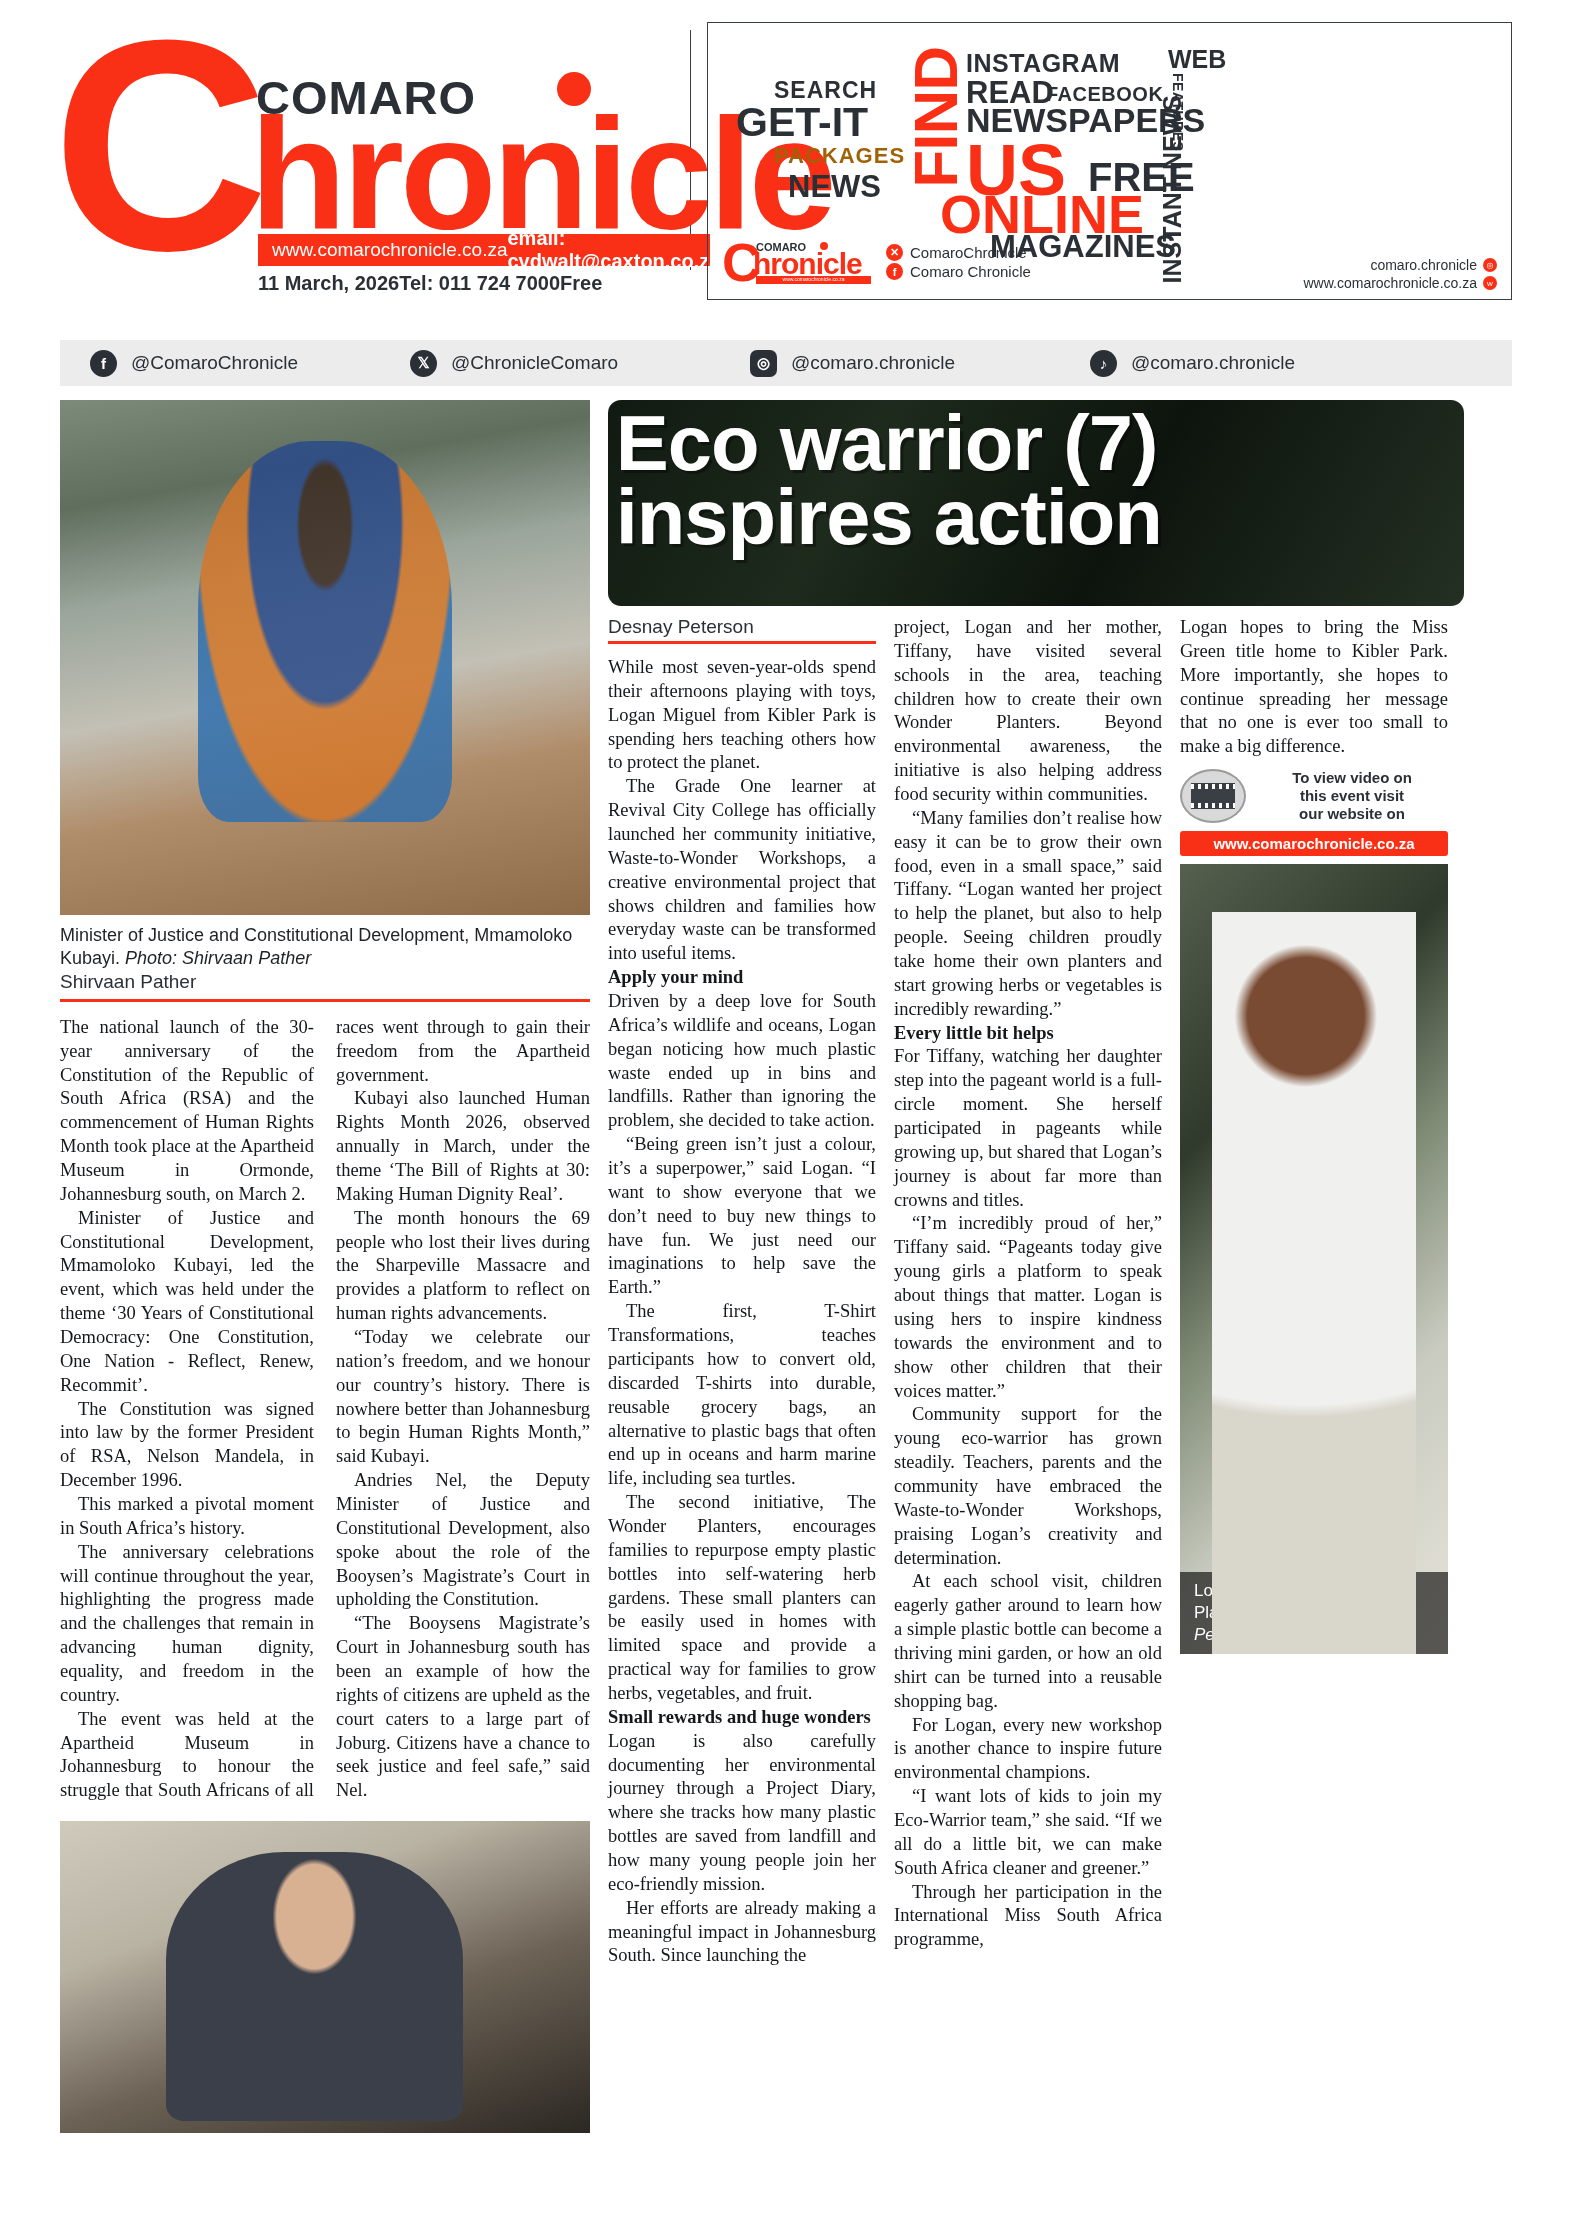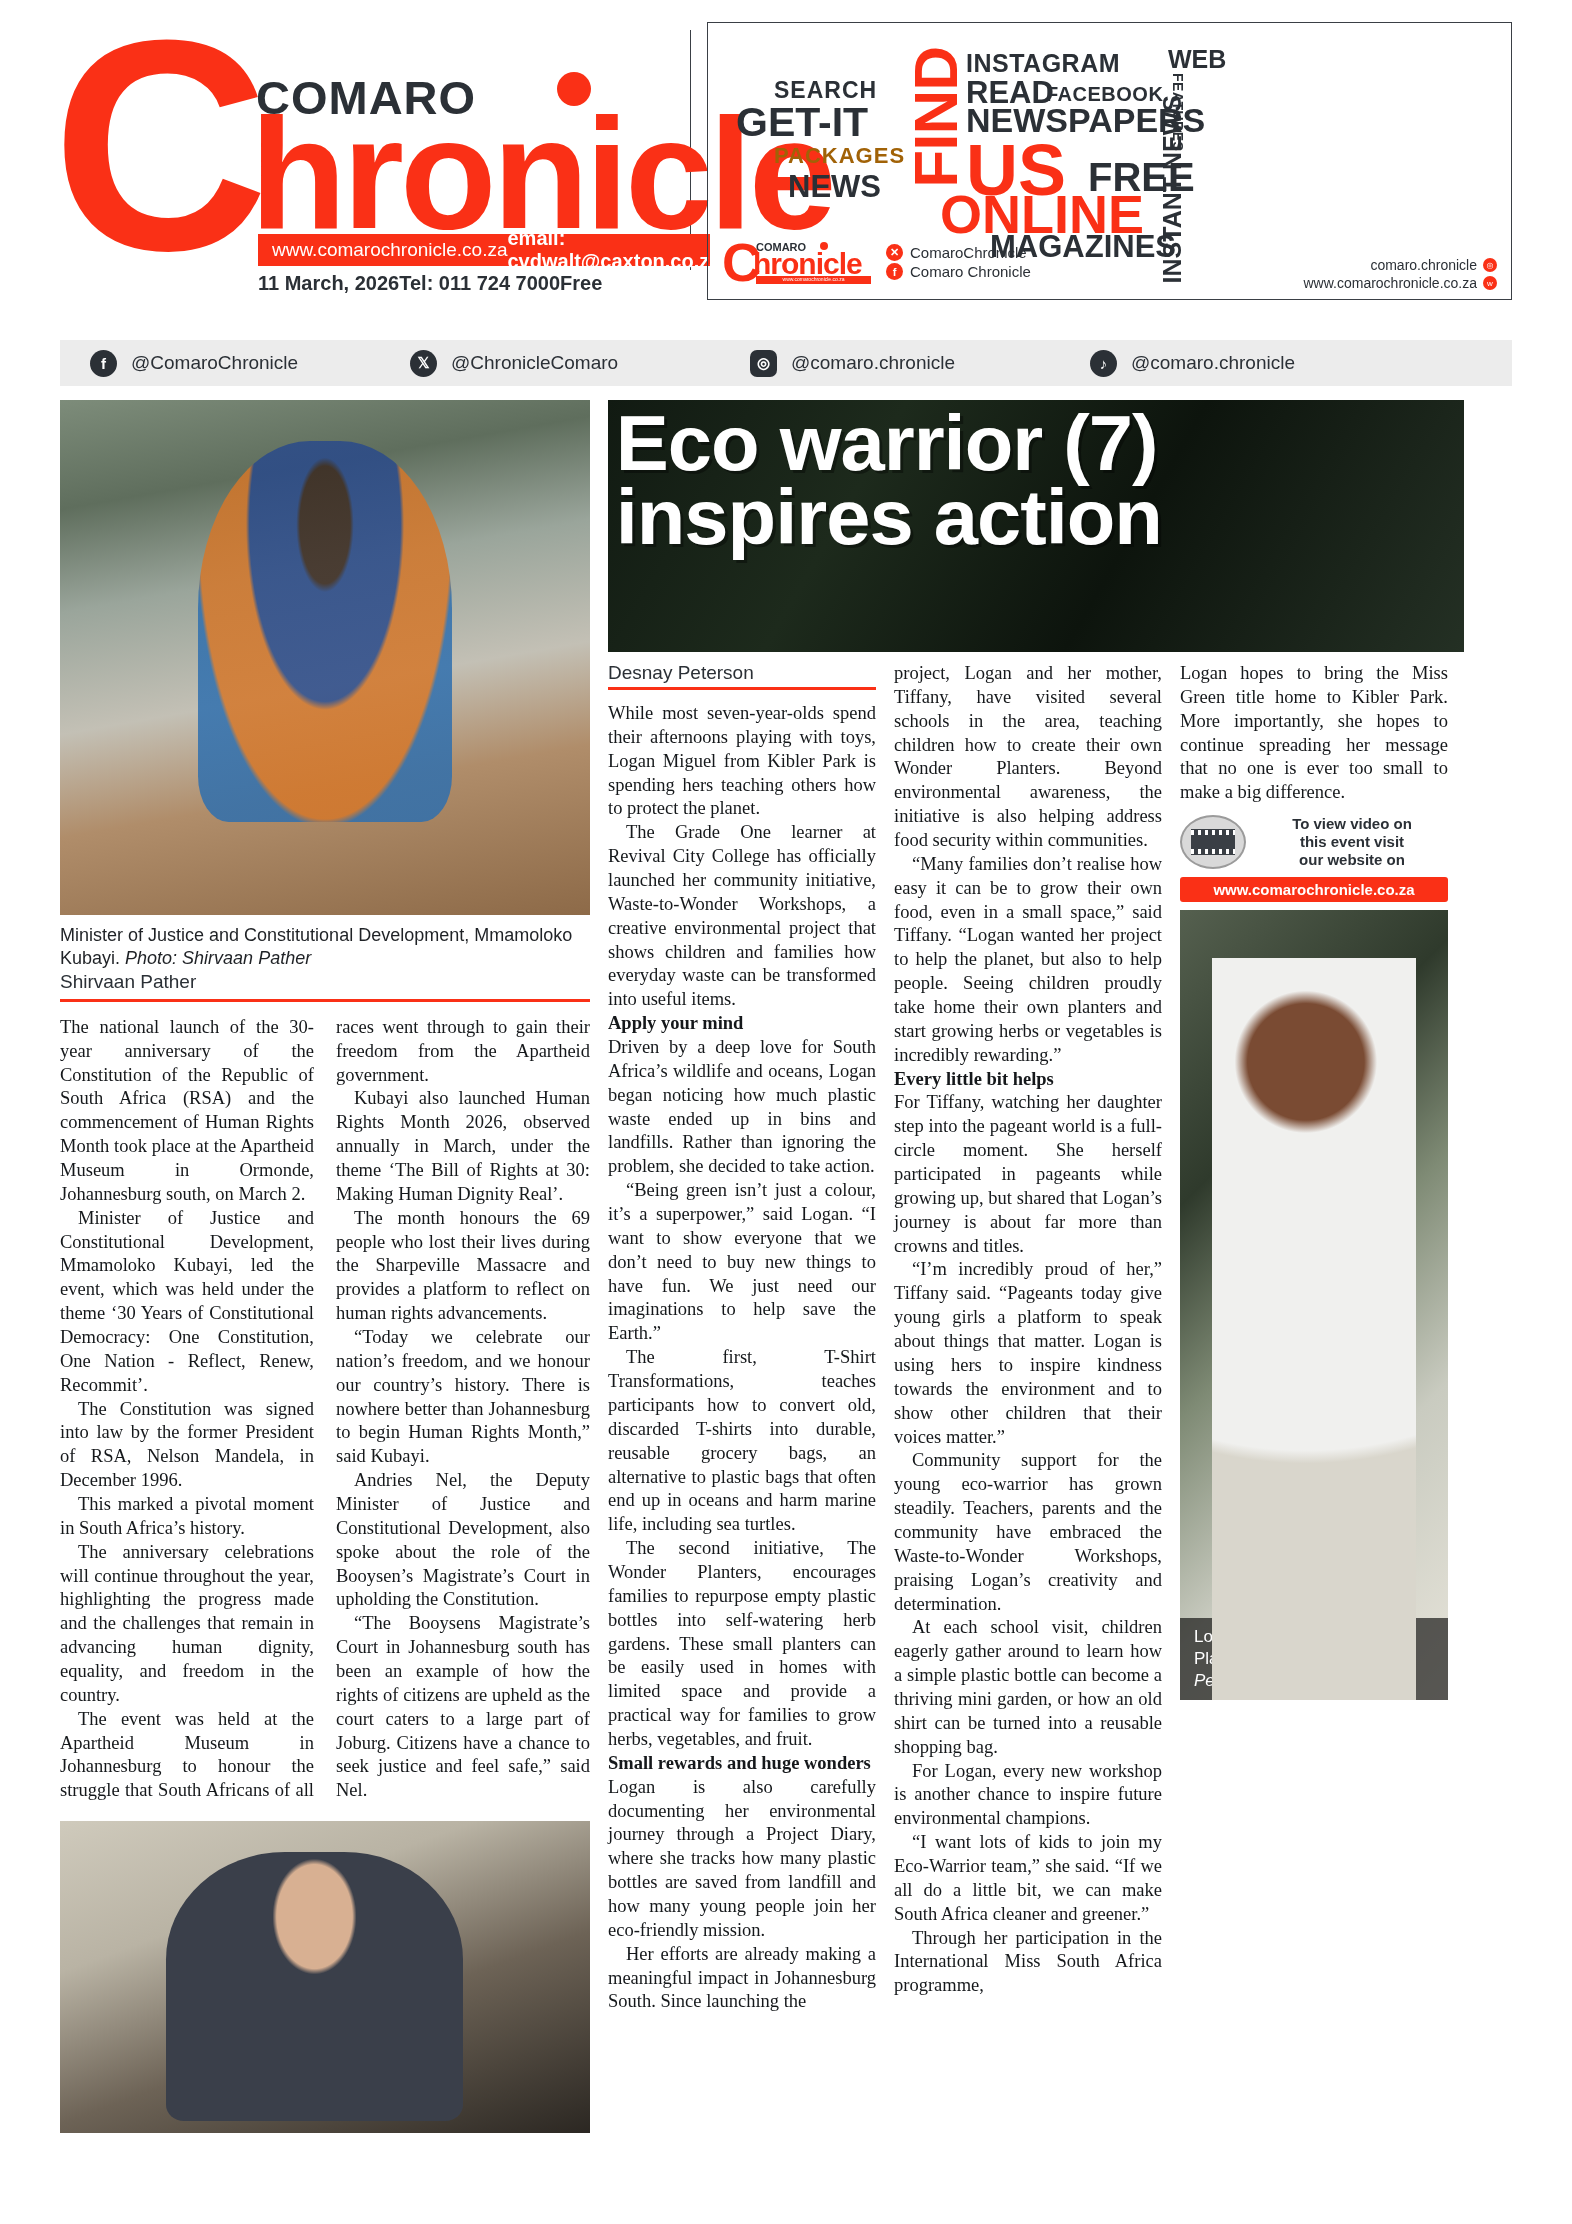--- a/index.html
+++ b/index.html
@@ -162,22 +162,23 @@
     position: relative; overflow: hidden;
   }
   .photo-nel::after {
     content:""; position:absolute; left:20%; top:10%; width:56%; height:86%;
     background: radial-gradient(ellipse at 50% 24%, #d8b092 0 18%, #3a3f4a 20% 100%);
     border-radius: 40% 40% 6% 6%;
   }
 
   
   .hero {
-    position: relative; width: 100%; height: 252px; overflow: hidden;
+    position: relative; width: 100%; height: 206px; overflow: hidden;
     background: linear-gradient(120deg,#111a12 0%,#1d2a1c 30%,#0d140d 60%,#243024 100%);
+    border-radius: 13px;
   }
   .hero-head {
     position: absolute; left: 16px; top: 6px; right: 10px;
     font-size: 78px; line-height: .95; font-weight: bold; color: #fff;
     letter-spacing: -1px; font-family: "Liberation Sans", sans-serif;
     text-shadow: 3px 3px 0 rgba(0,0,0,.35);
     font-stretch: condensed;
     transform: scaleX(1.02);
   }
   .hero-head .l2 { display: block; }

